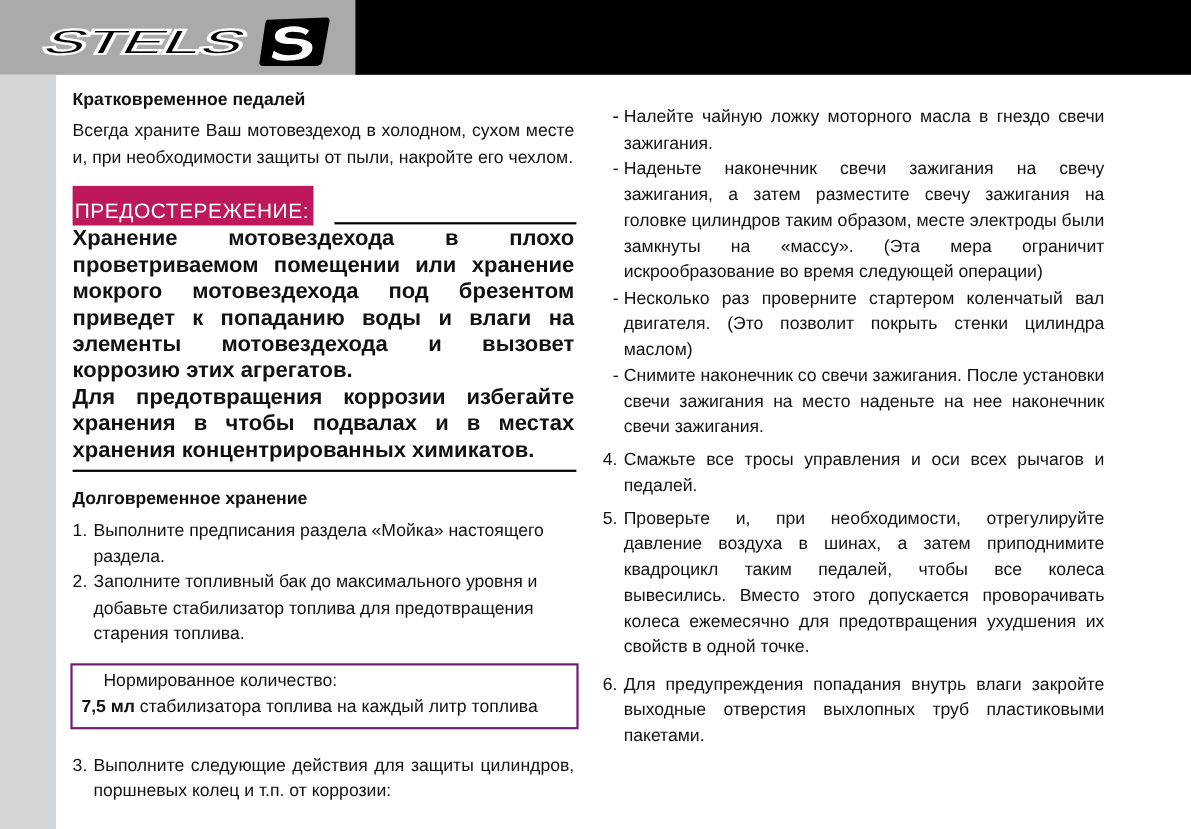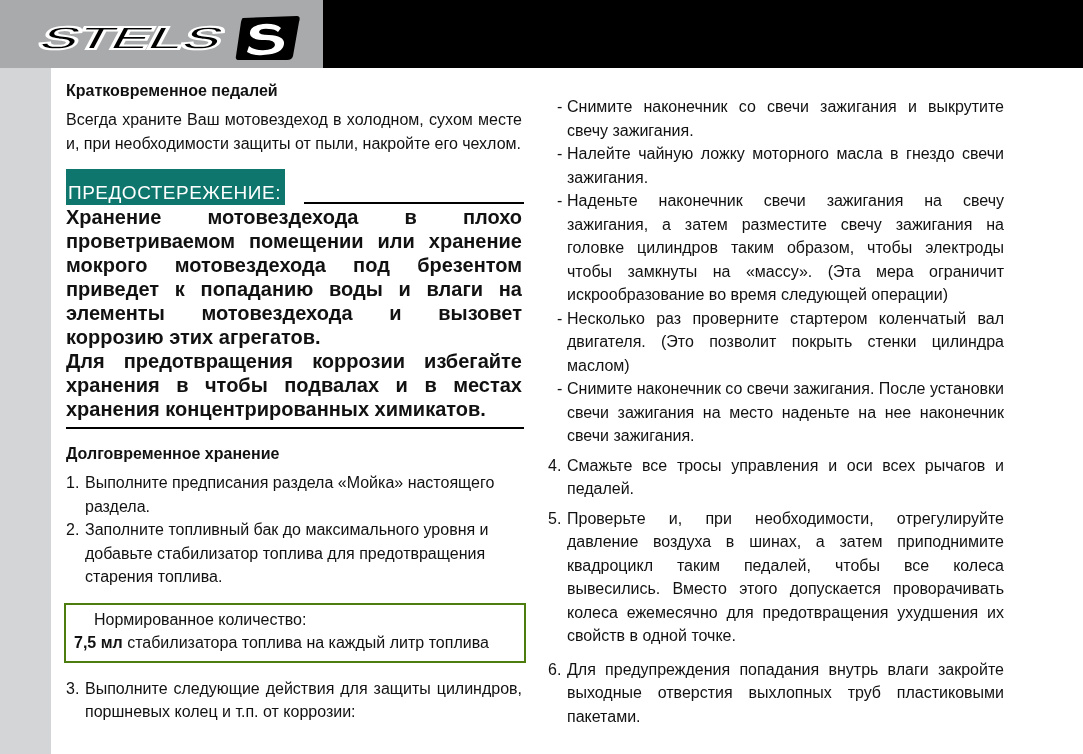--- a/index.html
+++ b/index.html
@@ -18,29 +18,29 @@
   .col-left { left: 66px; top: 80px; width: 456px; }
   .col-right { left: 548px; top: 95px; width: 456px; }
 
   .h { font-weight: bold; font-size: 16px; line-height: 22px; }
   .p { text-align: justify; text-align-last: left; }
   .gap6 { height: 6px; }
   .gap10 { height: 10px; }
   .gap14 { height: 14px; }
 
   .warn-title-row { position: relative; height: 36px; margin-top: 14px; }
-  .warn-title { position: absolute; left: 0; top: 0; background: #0f766e; color: #fff; font-size: 19px; letter-spacing: 0.5px; padding: 13px 4px 4px 2px; height: 36px; line-height: 22px; }
+  .warn-title { position: absolute; left: 0; top: 0; background: #be185d; color: #fff; font-size: 19px; letter-spacing: 0.5px; padding: 13px 4px 4px 2px; height: 36px; line-height: 22px; }
   .warn-line { position: absolute; left: 238px; right: -2px; bottom: 1px; height: 2px; background: #000; }
   .warn-body { font-weight: bold; font-size: 20px; line-height: 24px; text-align: justify; text-align-last: left; }
   .warn-bottom { height: 2px; background: #000; margin-top: 6px; margin-right: -2px; }
 
   .list-item { position: relative; padding-left: 19px; }
   .list-item .num { position: absolute; left: 0; top: 0; }
 
-  .box { border: 2px solid #4d7c0f; margin: 14px 0 0 0; padding: 3px 0 6px 8px; width: 462px; margin-left: -2px; }
+  .box { border: 2px solid #701a75; margin: 14px 0 8px 0; padding: 3px 0 6px 8px; width: 462px; margin-left: -2px; }
   .box .line1 { padding-left: 20px; }
 
   .dash-item { position: relative; padding-left: 19px; }
   .dash-item .dash { position: absolute; left: 10px; top: 0; }
   .col-right .dash-item { padding-left: 19px; }
   .col-right .dash-item .dash { left: 9px; }
   .rnum-item { position: relative; padding-left: 19px; margin-left: 0; }
   .rnum-item .num { position: absolute; left: 0; top: 0; }
 </style>
 </head>
@@ -98,29 +98,28 @@
   <div class="gap14"></div>
   <div class="list-item p">
     <span class="num">3.</span>
     <span>Выполните следующие  действия для защиты цилиндров, поршневых колец и т.п. от коррозии:</span>
   </div>
 </div>
 
 <div class="col col-right">
   <div class="dash-item p">
     <span class="dash">-</span>
-    <span>Снимите наконечник со свечи зажигания и выкрутите свечу зажигания.</span>
   </div>
   <div class="dash-item p">
     <span class="dash">-</span>
     <span>Налейте чайную ложку моторного масла в гнездо свечи зажигания.</span>
   </div>
   <div class="dash-item p">
     <span class="dash">-</span>
-    <span>Наденьте наконечник свечи зажигания на свечу зажигания, а затем разместите свечу зажигания на головке цилиндров таким образом, чтобы электроды чтобы замкнуты на «массу». (Эта мера ограничит искрообразование во время следующей операции)</span>
+    <span>Наденьте наконечник свечи зажигания на свечу зажигания, а затем разместите свечу зажигания на головке цилиндров таким образом, месте электроды были замкнуты на «массу». (Эта мера ограничит искрообразование во время следующей операции)</span>
   </div>
   <div class="dash-item p">
     <span class="dash">-</span>
     <span>Несколько раз проверните стартером коленчатый вал двигателя. (Это позволит покрыть стенки цилиндра маслом)</span>
   </div>
   <div class="dash-item p">
     <span class="dash">-</span>
     <span>Снимите наконечник со свечи зажигания. После установки свечи зажигания на место наденьте на нее наконечник свечи зажигания.</span>
   </div>
 

